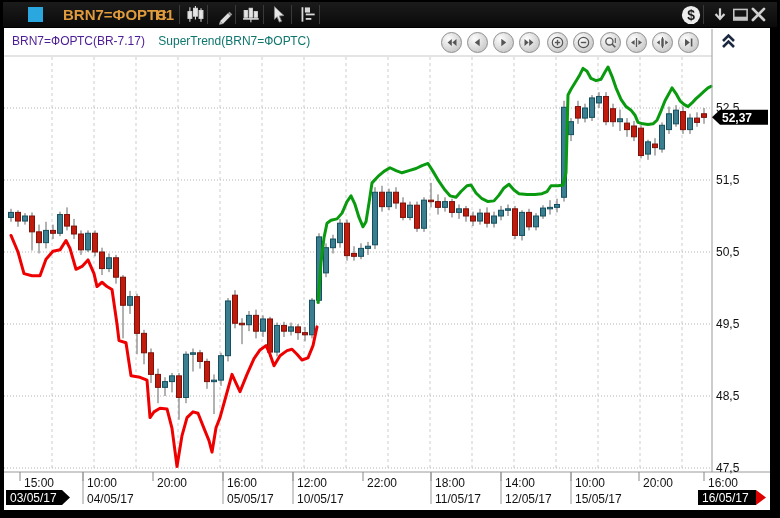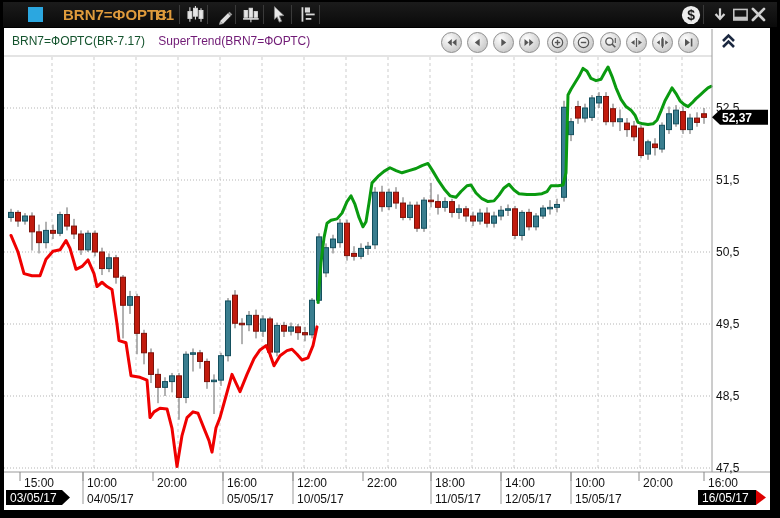--- a/index.html
+++ b/index.html
@@ -10,22 +10,22 @@
     background:linear-gradient(#1b1b1b,#0a0a0a);}
   #app-square{position:absolute;left:25px;top:5px;width:15px;height:15px;background:#2ba7e0;}
   #title-text{position:absolute;left:60px;top:4px;font-size:15px;font-weight:bold;color:#df9b3c;}
   #tf-text{position:absolute;left:152px;top:4px;font-size:15px;font-weight:bold;color:#df9b3c;}
   .tb-sep{position:absolute;top:3px;width:1px;height:19px;background:#3a3a3a;}
   .tb-icon{position:absolute;top:3px;width:20px;height:20px;}
   .tb-icon svg{width:20px;height:20px;}
   
   #panel{position:absolute;left:4px;top:28px;width:766px;height:482px;background:#fff;}
   #legend{position:absolute;left:8px;top:6px;font-size:12px;white-space:nowrap;}
-  #legend .sym{color:#14532d;}
-  #legend .ind{color:#701a75;margin-left:10px;}
+  #legend .sym{color:#4c1d95;}
+  #legend .ind{color:#0f766e;margin-left:10px;}
   #navbar{position:absolute;left:0;top:0;width:766px;height:26px;}
   .nav-btn{position:absolute;top:4px;width:21px;height:21px;border-radius:50%;
     background:radial-gradient(circle at 35% 30%,#fdfdfd,#cfcfcf 70%,#bdbdbd);
     border:1px solid #8d8d8d;box-sizing:border-box;cursor:pointer;}
   .nav-btn svg{position:absolute;left:3px;top:3px;width:13px;height:13px;}
   #collapse{position:absolute;left:716px;top:4px;width:17px;height:18px;cursor:pointer;}
   #plot-svg{position:absolute;left:0;top:0;}
   text{font-family:"Liberation Sans",sans-serif;}
 </style>
 </head>

